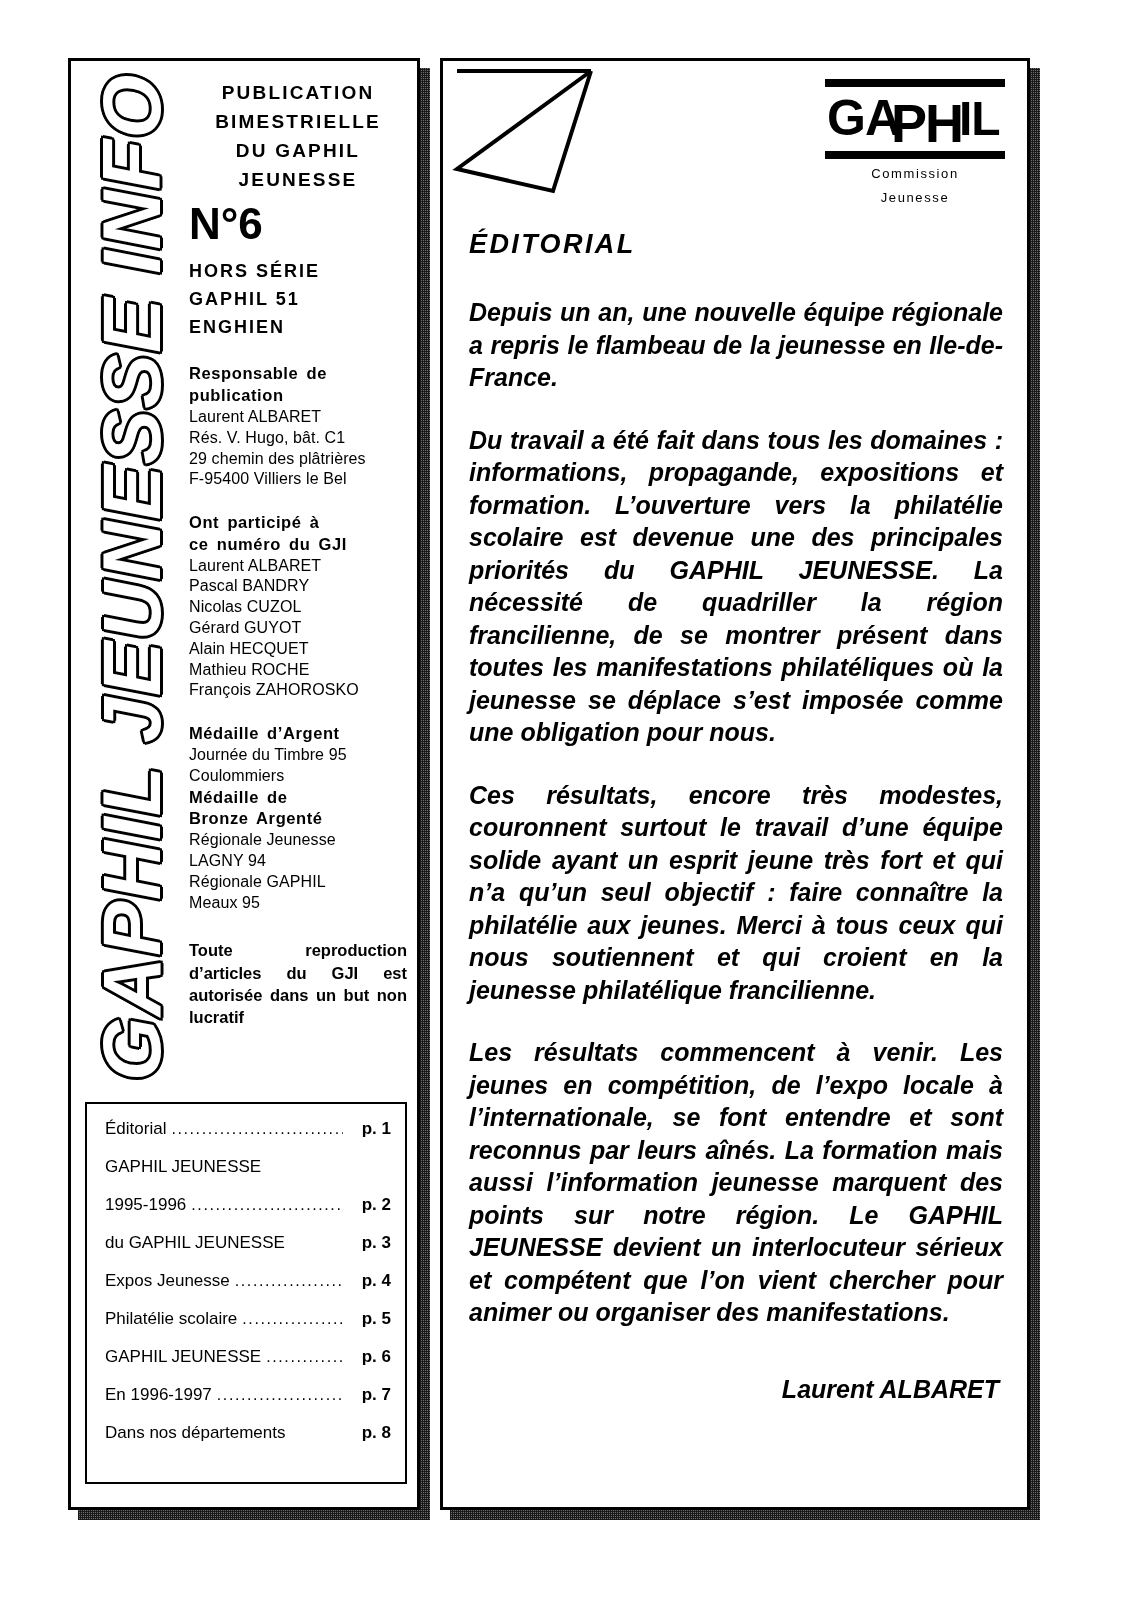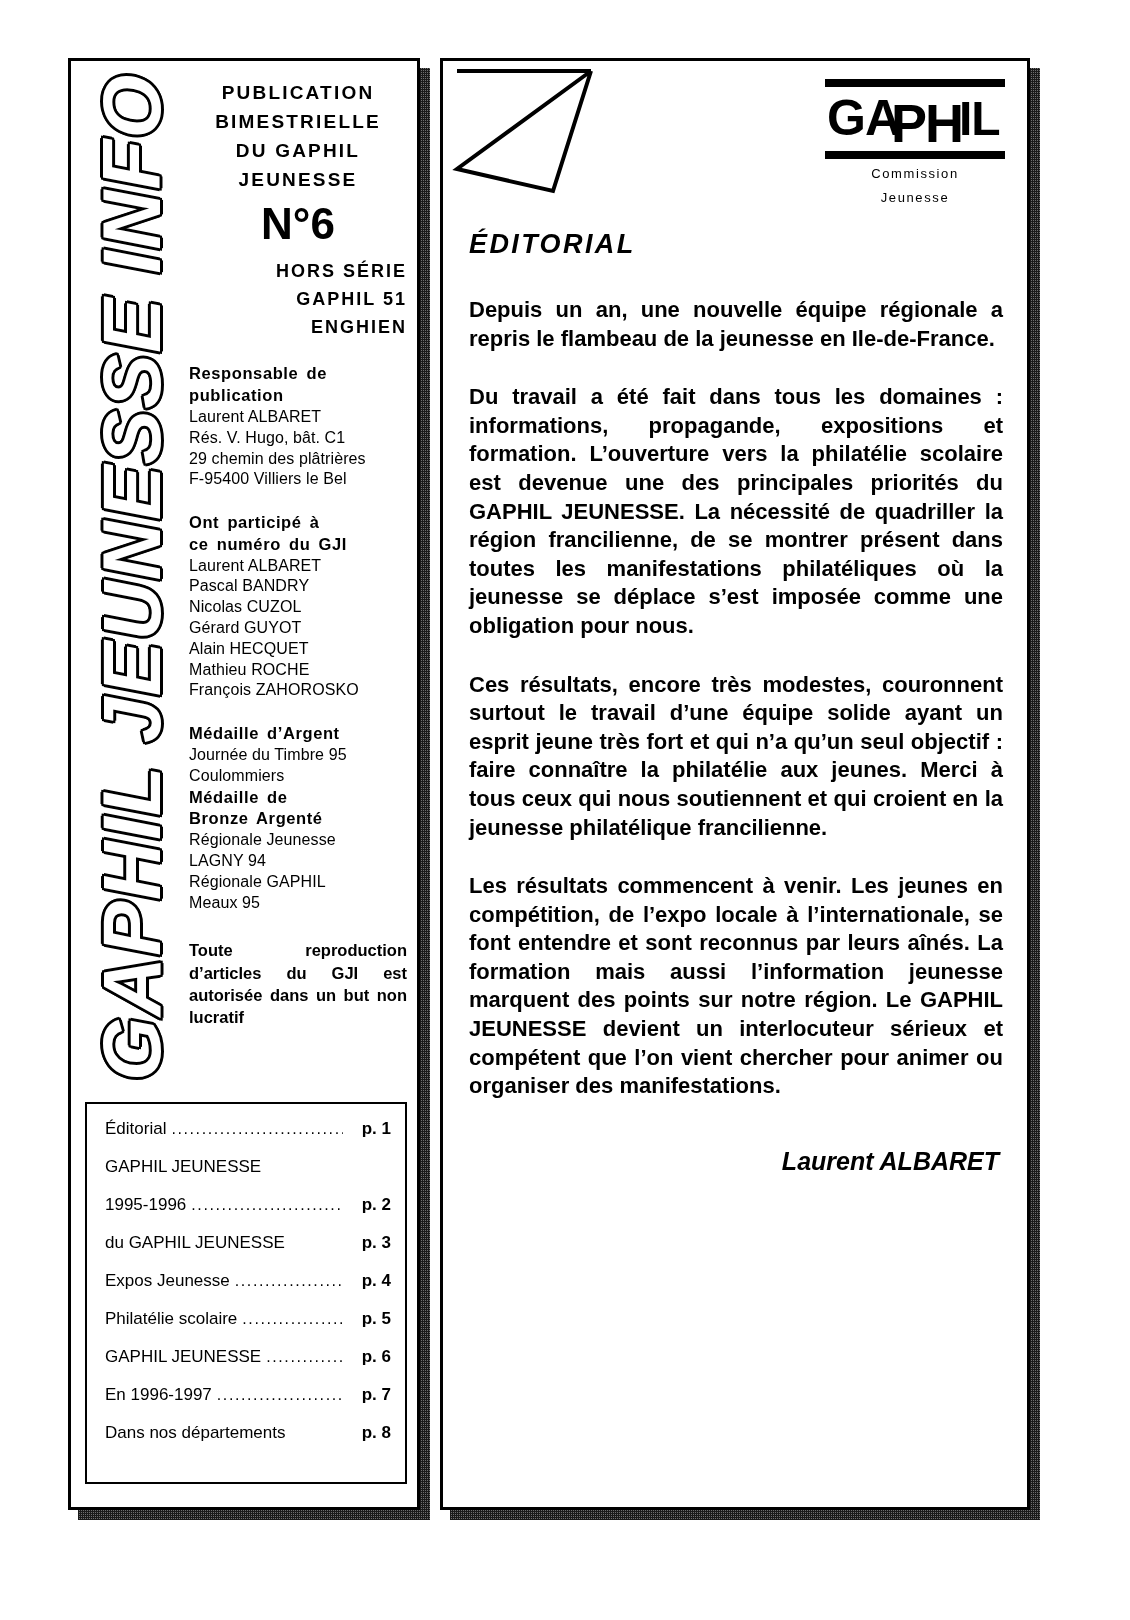--- a/index.html
+++ b/index.html
@@ -84,29 +84,29 @@
     width: 218px;
   }
   .hdr-line {
     text-align: center;
     font-weight: 700;
     font-size: 19px;
     letter-spacing: 2.2px;
     line-height: 1.52;
   }
   .issue-no {
-    text-align: center;
+    text-align: left;
     font-weight: 700;
     font-size: 44px;
     letter-spacing: 0px;
     line-height: 1.12;
     margin: 4px 0 10px 0;
   }
   .hdr-sub {
-    text-align: right;
+    text-align: left;
     font-weight: 700;
     font-size: 18px;
     letter-spacing: 2px;
     line-height: 1.55;
   }
 
   .block { margin-top: 22px; }
   .blk-head {
     font-weight: 700;
     font-size: 16.5px;
@@ -206,22 +206,23 @@
     width: 534px;
   }
   .ed-title {
     font-style: italic;
     font-weight: 700;
     font-size: 27px;
     letter-spacing: 2.4px;
     margin-bottom: 36px;
   }
   .ed-para {
-    font-weight: 700;
-    font-size: 22px;
+    font-style: italic;
+    font-weight: 700;
+    font-size: 25px;
     line-height: 1.30;
     text-align: justify;
     margin: 0 0 30px 0;
   }
   .ed-para:last-of-type { margin-bottom: 0; }
   .signature {
     margin-top: 46px;
     text-align: right;
     font-style: italic;
     font-weight: 700;

